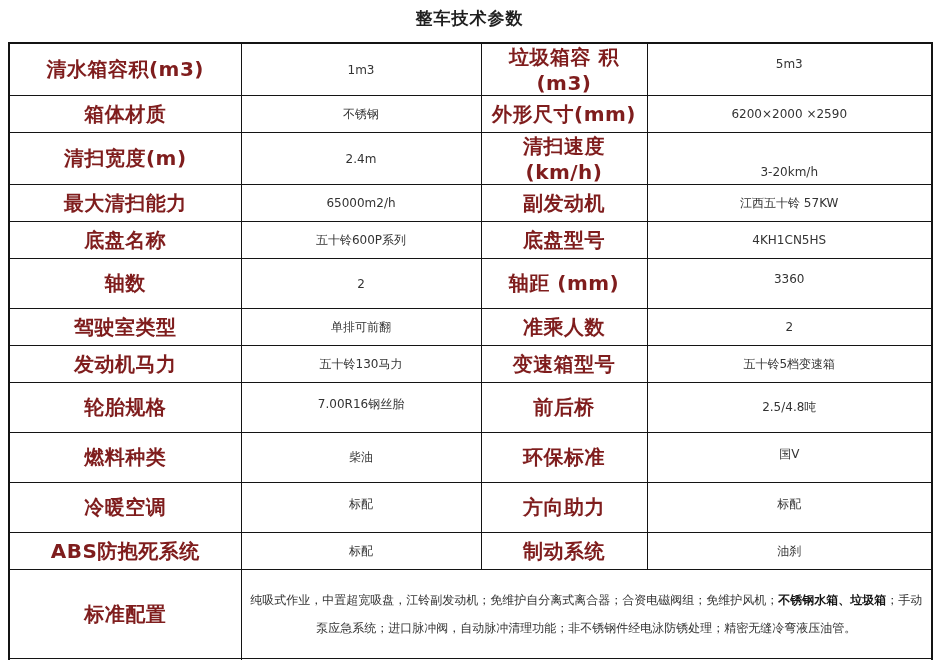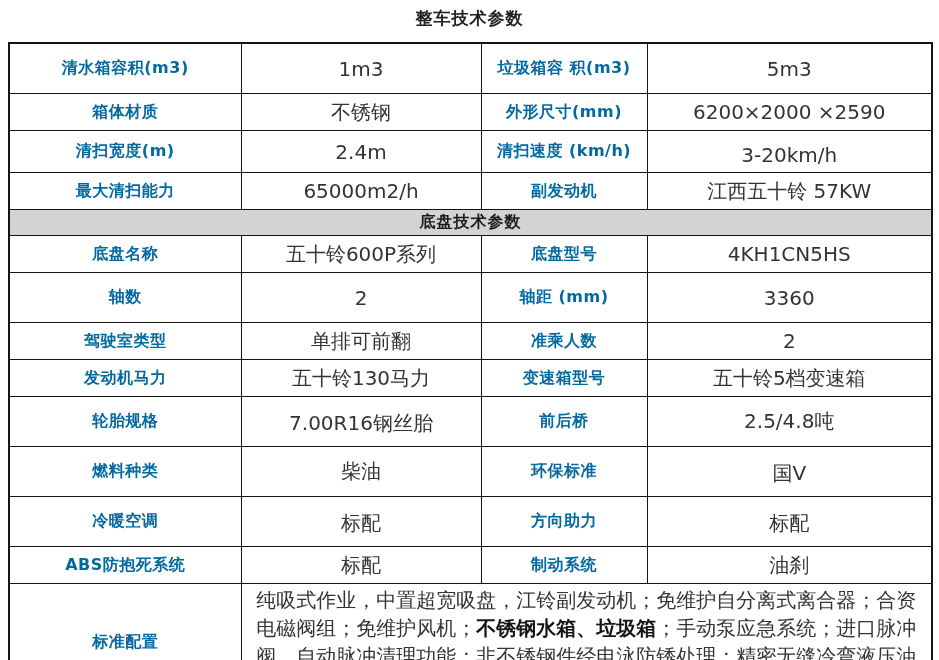--- a/index.html
+++ b/index.html
@@ -13,24 +13,24 @@
     padding:7px 0 12px 0;color:#1f1f1f;letter-spacing:1px;
   }
   table.spec{
     border-collapse:collapse;table-layout:fixed;
     margin-left:8px;width:923px;
     border:2px solid var(--border,#141414);
   }
   td{
     border:1px solid var(--border,#141414);
     text-align:center;vertical-align:middle;
-    font-size:20px;color:#333333;height:36px;
+    font-size:12px;color:#333333;height:36px;
     padding:0 4px;overflow:hidden;
   }
-  td.lbl{font-weight:bold;font-size:16px;color:#0369a1;letter-spacing:0.5px;}
+  td.lbl{font-weight:bold;font-size:20px;color:#7f1d1d;letter-spacing:0.5px;}
   td.section{
     background:var(--section-bg,#d3d3d3);
     font-weight:bold;height:25px;font-size:16px;color:#1c1c1c;
     letter-spacing:1px;
   }
   td.v-top{vertical-align:top;padding-top:13px;}
   td.v-bot{vertical-align:bottom;padding-bottom:5px;}
   td.config-text{
     height:84px;line-height:28px;text-align:center;padding:2px 8px;
   }
@@ -69,23 +69,20 @@
     <td class="lbl">清扫速度 (km/h)</td>
     <td class="val v-bot">3-20km/h</td>
   </tr>
   <tr>
     <td class="lbl">最大清扫能力</td>
     <td class="val">65000m2/h</td>
     <td class="lbl">副发动机</td>
     <td class="val">江西五十铃 57KW</td>
   </tr>
 
-  <tr>
-    <td class="section" colspan="4">底盘技术参数</td>
-  </tr>
   <tr>
     <td class="lbl">底盘名称</td>
     <td class="val">五十铃600P系列</td>
     <td class="lbl">底盘型号</td>
     <td class="val">4KH1CN5HS</td>
   </tr>
   <tr>
     <td class="lbl">轴数</td>
     <td class="val">2</td>
     <td class="lbl">轴距 (mm)</td>

